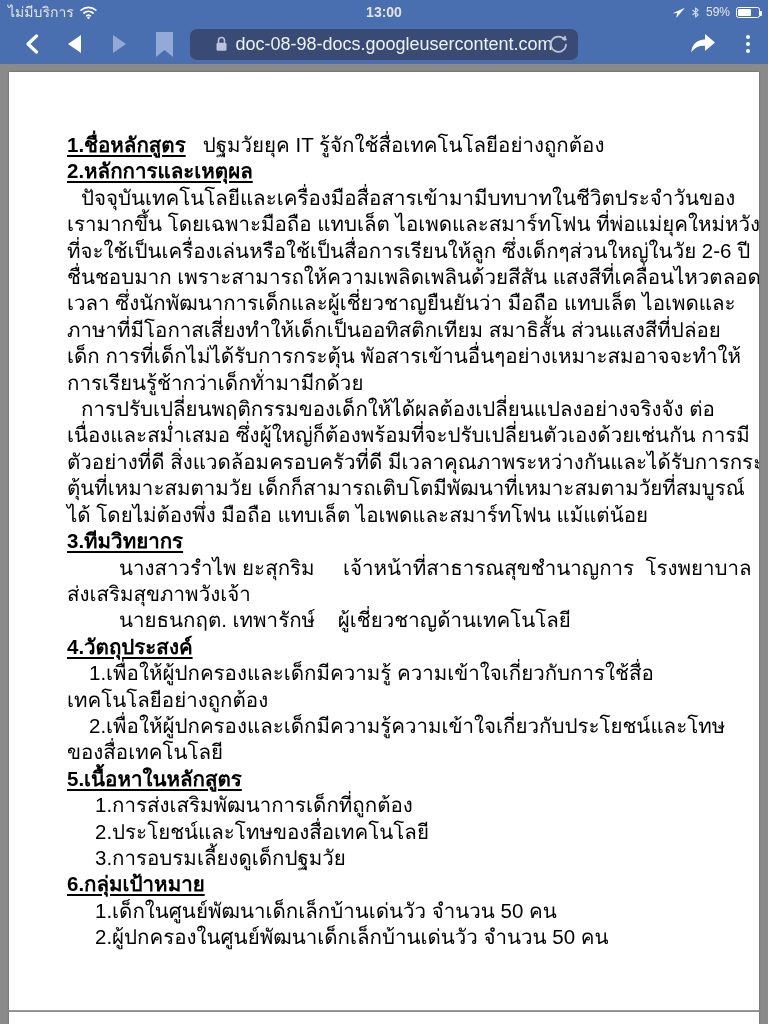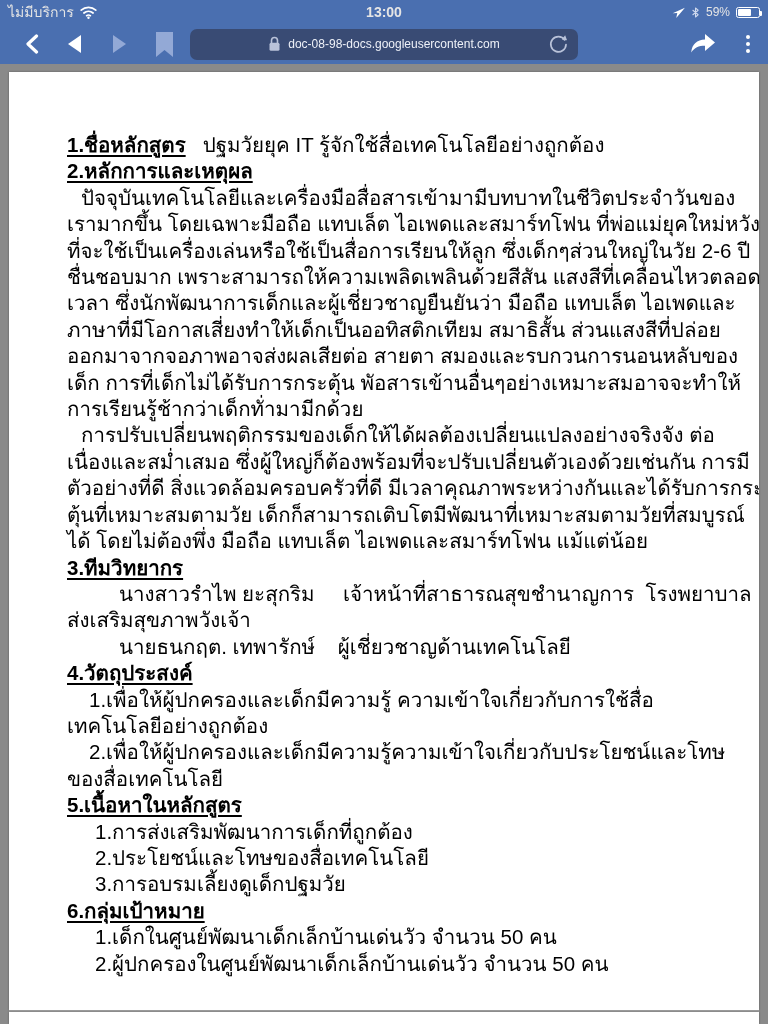--- a/index.html
+++ b/index.html
@@ -40,21 +40,21 @@
   }
   .tb-btn{display:flex;align-items:center;justify-content:center;background:none;border:none;padding:0;cursor:pointer;}
   .tb-chevron{margin-left:22px;width:20px;height:20px;}
   .tb-back{margin-left:26px;width:0;height:0;border-top:9px solid transparent;border-bottom:9px solid transparent;border-right:13px solid #fff;}
   .tb-fwd{margin-left:32px;width:0;height:0;border-top:9px solid transparent;border-bottom:9px solid transparent;border-left:13px solid var(--icon_dim);}
   .tb-bookmark{margin-left:30px;}
   .url-pill{
     position:absolute;left:190px;top:4.5px;width:388px;height:31px;
     background:var(--pill_navy);border-radius:7px;
     display:flex;align-items:center;justify-content:center;gap:7px;
-    color:#eef1f8;font-size:12px;border:none;cursor:pointer;
+    color:#eef1f8;font-size:18px;border:none;cursor:pointer;
   }
   .url-pill .host{white-space:nowrap;}
   .reload{position:absolute;right:10px;top:5px;background:none;border:none;padding:0;cursor:pointer;}
   .tb-share{position:absolute;right:52px;}
   .tb-dots{position:absolute;right:18px;display:flex;flex-direction:column;gap:3px;}
   .tb-dots i{width:4px;height:4px;border-radius:50%;background:#fff;}
 
   
   .content{
     flex:1;background:var(--canvas_gray);
@@ -156,21 +156,20 @@
     <div class="page">
       <div class="doc">
           <div class="doc-line"><span class="doc-head">1.ชื่อหลักสูตร</span><span>   ปฐมวัยยุค IT รู้จักใช้สื่อเทคโนโลยีอย่างถูกต้อง</span></div>
           <div class="doc-line"><span class="doc-head">2.หลักการและเหตุผล</span></div>
           <div class="doc-line" style="padding-left: 14px;"><span>ปัจจุบันเทคโนโลยีและเครื่องมือสื่อสารเข้ามามีบทบาทในชีวิตประจำวันของ</span></div>
           <div class="doc-line"><span>เรามากขึ้น โดยเฉพาะมือถือ แทบเล็ต ไอเพดและสมาร์ทโฟน ที่พ่อแม่ยุคใหม่หวัง</span></div>
           <div class="doc-line"><span>ที่จะใช้เป็นเครื่องเล่นหรือใช้เป็นสื่อการเรียนให้ลูก ซึ่งเด็กๆส่วนใหญ่ในวัย 2-6 ปี</span></div>
           <div class="doc-line"><span>ชื่นชอบมาก เพราะสามารถให้ความเพลิดเพลินด้วยสีสัน แสงสีที่เคลื่อนไหวตลอด</span></div>
           <div class="doc-line"><span>เวลา ซึ่งนักพัฒนาการเด็กและผู้เชี่ยวชาญยืนยันว่า มือถือ แทบเล็ต ไอเพดและ</span></div>
           <div class="doc-line"><span>ภาษาที่มีโอกาสเสี่ยงทำให้เด็กเป็นออทิสติกเทียม สมาธิสั้น ส่วนแสงสีที่ปล่อย</span></div>
-          <div class="doc-line"><span>ออกมาจากจอภาพอาจส่งผลเสียต่อ สายตา สมองและรบกวนการนอนหลับของ</span></div>
           <div class="doc-line"><span>เด็ก การที่เด็กไม่ได้รับการกระตุ้น พัอสารเข้านอื่นๆอย่างเหมาะสมอาจจะทำให้</span></div>
           <div class="doc-line"><span>การเรียนรู้ช้ากว่าเด็กทั่ามามีกด้วย</span></div>
           <div class="doc-line" style="padding-left: 14px;"><span>การปรับเปลี่ยนพฤติกรรมของเด็กให้ได้ผลต้องเปลี่ยนแปลงอย่างจริงจัง ต่อ</span></div>
           <div class="doc-line"><span>เนื่องและสม่ำเสมอ ซึ่งผู้ใหญ่ก็ต้องพร้อมที่จะปรับเปลี่ยนตัวเองด้วยเช่นกัน การมี</span></div>
           <div class="doc-line"><span>ตัวอย่างที่ดี สิ่งแวดล้อมครอบครัวที่ดี มีเวลาคุณภาพระหว่างกันและได้รับการกระ</span></div>
           <div class="doc-line"><span>ตุ้นที่เหมาะสมตามวัย เด็กก็สามารถเติบโตมีพัฒนาที่เหมาะสมตามวัยที่สมบูรณ์</span></div>
           <div class="doc-line"><span>ได้ โดยไม่ต้องพึ่ง มือถือ แทบเล็ต ไอเพดและสมาร์ทโฟน แม้แต่น้อย</span></div>
           <div class="doc-line"><span class="doc-head">3.ทีมวิทยากร</span></div>
           <div class="doc-line" style="padding-left: 52px;"><span>นางสาวรำไพ ยะสุกริม     เจ้าหน้าที่สาธารณสุขชำนาญการ  โรงพยาบาล</span></div>
           <div class="doc-line"><span>ส่งเสริมสุขภาพวังเจ้า</span></div>

